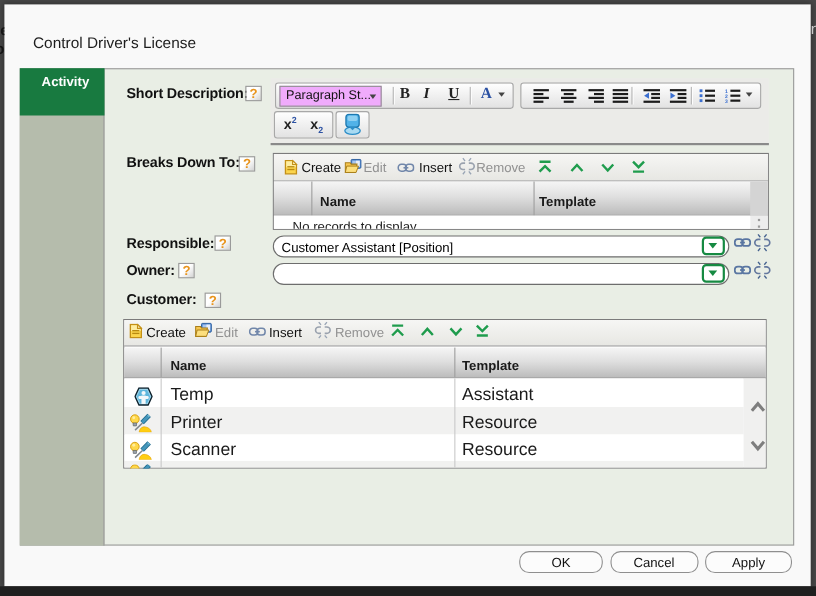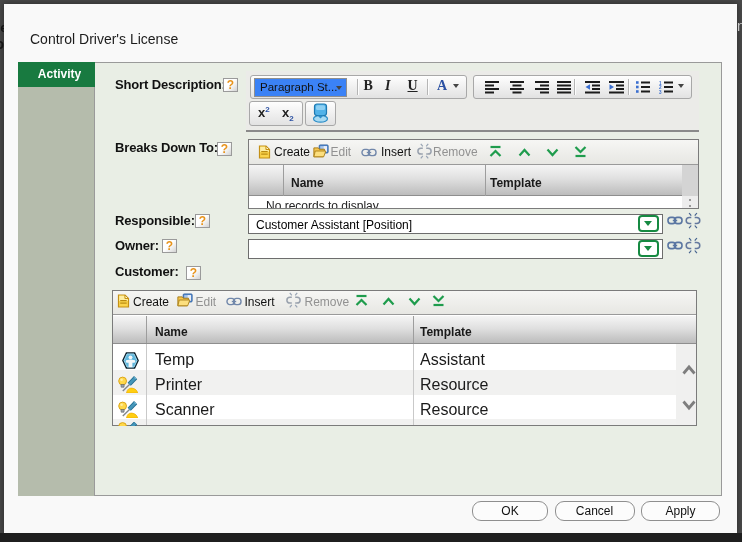--- a/index.html
+++ b/index.html
@@ -4,32 +4,32 @@
 <style>
 * { margin:0; padding:0; box-sizing:border-box; }
 html,body { width:742px; height:542px; overflow:hidden; }
 body { position:relative; font-family:"Liberation Sans", sans-serif; background:#4a4a4a; }
 .abs { position:absolute; }
 .dialog { left:4px; top:4px; width:732.5px; height:529px; background:#f9f9f9; box-shadow:0 0 6px 1px rgba(0,0,0,0.35); }
 .botbar { left:0; top:533px; width:742px; height:9px; background:#1f1f1f; }
 .title { left:30px; top:31px; font-size:14px; color:#1c1c1c; }
 .panel { left:18px; top:62px; width:704px; height:434px; background:#e9eee5; border:1px solid #9a9a9a; }
 .sidebar { left:18px; top:62px; width:77px; height:434px; background:#b5bcac; border-right:1px solid #9a9a9a; }
-.tab { left:18px; top:62px; width:77px; height:25px; background:#187a40; color:#fff; font-weight:bold; font-size:12px; text-align:center; line-height:25px; text-indent:6px; }
+.tab { left:18px; top:62px; width:77px; height:43px; background:#187a40; color:#fff; font-weight:bold; font-size:12px; text-align:center; line-height:25px; text-indent:6px; }
 .lbl { font-weight:bold; font-size:13px; color:#111; letter-spacing:-0.15px; }
 .help { width:15px; height:14px; border:1px solid #9a9a9a; background:linear-gradient(135deg,#ffffff 45%,#ececec 70%,#d2d2d2); color:#e8941c; font-weight:bold; font-size:12px; text-align:center; line-height:13px; }
 .tbgroup { border:1px solid #a8a8a8; border-radius:3px; background:linear-gradient(#fefefe,#e2e2e2); }
 .gridbox { border:1px solid #7b7b7b; background:#fff; }
 .gtoolbar { background:linear-gradient(#f6f6f4,#e7e7e3); border-bottom:1px solid #9a9a9a; }
 .ghead { background:linear-gradient(#f5f5f5 0%,#e0e0e0 45%,#bcbcbc 100%); border-bottom:1px solid #8e8e8e; }
 .tbtxt { font-size:12px; color:#111; }
 .tbtxt.dis { color:#919191; }
 .hdrtxt { font-weight:bold; font-size:12px; color:#1a1a1a; }
 .celltxt { font-size:16px; color:#1a1a1a; }
-.ddl { background:#fff; border:1px solid #6d6d6d; border-radius:0; }
+.ddl { background:#fff; border:1px solid #6d6d6d; border-radius:10px; }
 .ddl .txt { position:absolute; left:7px; top:3.5px; font-size:12px; color:#000; }
 .ddbtn { position:absolute; width:21px; height:17px; border:2px solid #168a42; border-radius:4px; background:#fff; }
 .btn { height:20px; background:#fcfcfc; border:1px solid #8f8f8f; border-radius:9px; font-size:12px; color:#111; text-align:center; line-height:18px; }
 .vsep { width:1px; background:#b5b5b5; box-shadow:1px 0 0 #fdfdfd; }
 </style>
 </head>
 <body>
 <div class="abs dialog"></div>
 <div class="abs botbar"></div>
 <div class="abs" style="left:0;top:0;width:4px;height:533px;overflow:hidden;">
@@ -50,21 +50,21 @@
 <div class="abs help" style="left:217px;top:142px;">?</div>
 <div class="abs lbl" style="left:115px;top:212.5px;">Responsible:</div>
 <div class="abs help" style="left:195px;top:213.5px;">?</div>
 <div class="abs lbl" style="left:115px;top:237.5px;">Owner:</div>
 <div class="abs help" style="left:162px;top:239px;">?</div>
 <div class="abs lbl" style="left:115px;top:263.5px;">Customer:</div>
 <div class="abs help" style="left:186px;top:265.5px;">?</div>
 
 <div class="abs" style="left:245.5px;top:71px;width:453px;height:60px;background:#ebebe8;"></div>
 <div class="abs tbgroup" style="left:250px;top:75px;width:217px;height:24px;"></div>
-<div class="abs" style="left:254px;top:77.5px;width:93px;height:19px;background:#3b82f6;border:1px solid #8f8f8f;">
+<div class="abs" style="left:254px;top:77.5px;width:93px;height:19px;background:#f0abfc;border:1px solid #8f8f8f;">
   <span class="abs" style="left:5px;top:2px;font-size:11.5px;color:#111;">Paragraph St...</span>
   <span class="abs" style="right:4px;top:7px;width:0;height:0;border-left:3.5px solid transparent;border-right:3.5px solid transparent;border-top:4px solid #444;"></span>
 </div>
 <div class="abs vsep" style="left:356.5px;top:79px;height:16px;"></div>
 <div class="abs" style="left:363.5px;top:78px;font-family:'Liberation Serif',serif;font-weight:bold;font-size:14px;color:#222;">B</div>
 <div class="abs" style="left:385px;top:78px;font-family:'Liberation Serif',serif;font-style:italic;font-weight:bold;font-size:14px;color:#222;">I</div>
 <div class="abs" style="left:407.5px;top:78px;font-family:'Liberation Serif',serif;font-weight:bold;font-size:14px;color:#222;text-decoration:underline;">U</div>
 <div class="abs vsep" style="left:427px;top:79px;height:16px;"></div>
 <div class="abs" style="left:437px;top:78px;font-family:'Liberation Serif',serif;font-weight:bold;font-size:14px;color:#2b51a3;">A</div>
 <span class="abs" style="left:452.5px;top:84px;width:0;height:0;border-left:3.5px solid transparent;border-right:3.5px solid transparent;border-top:4px solid #444;"></span>

